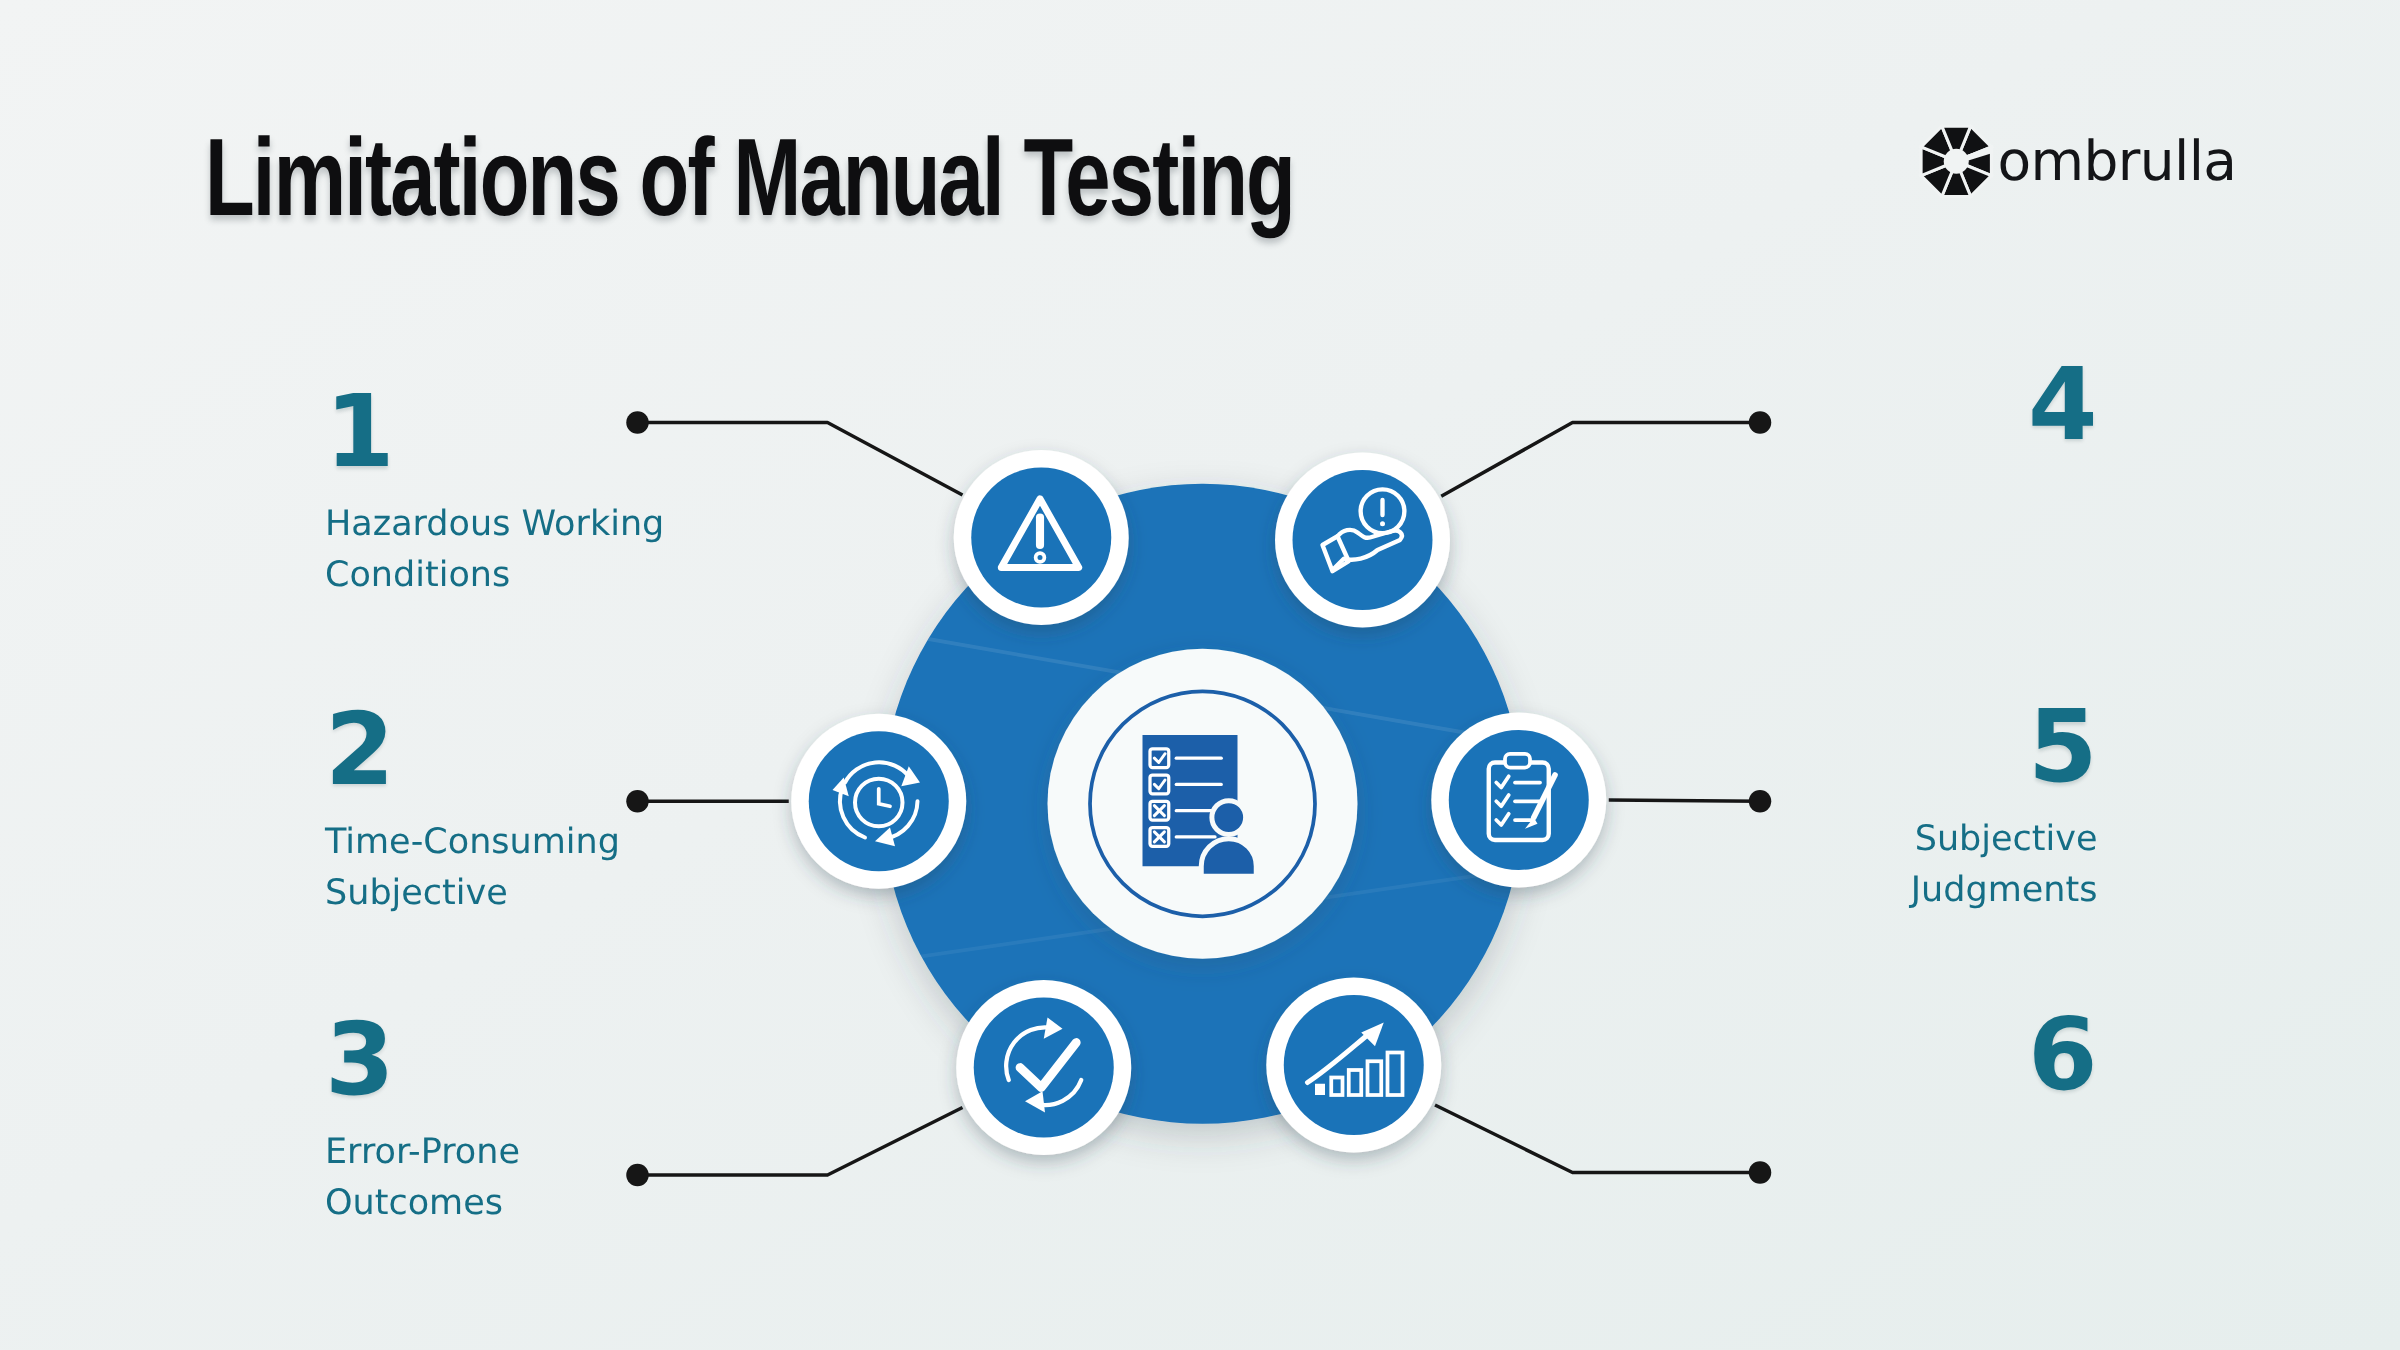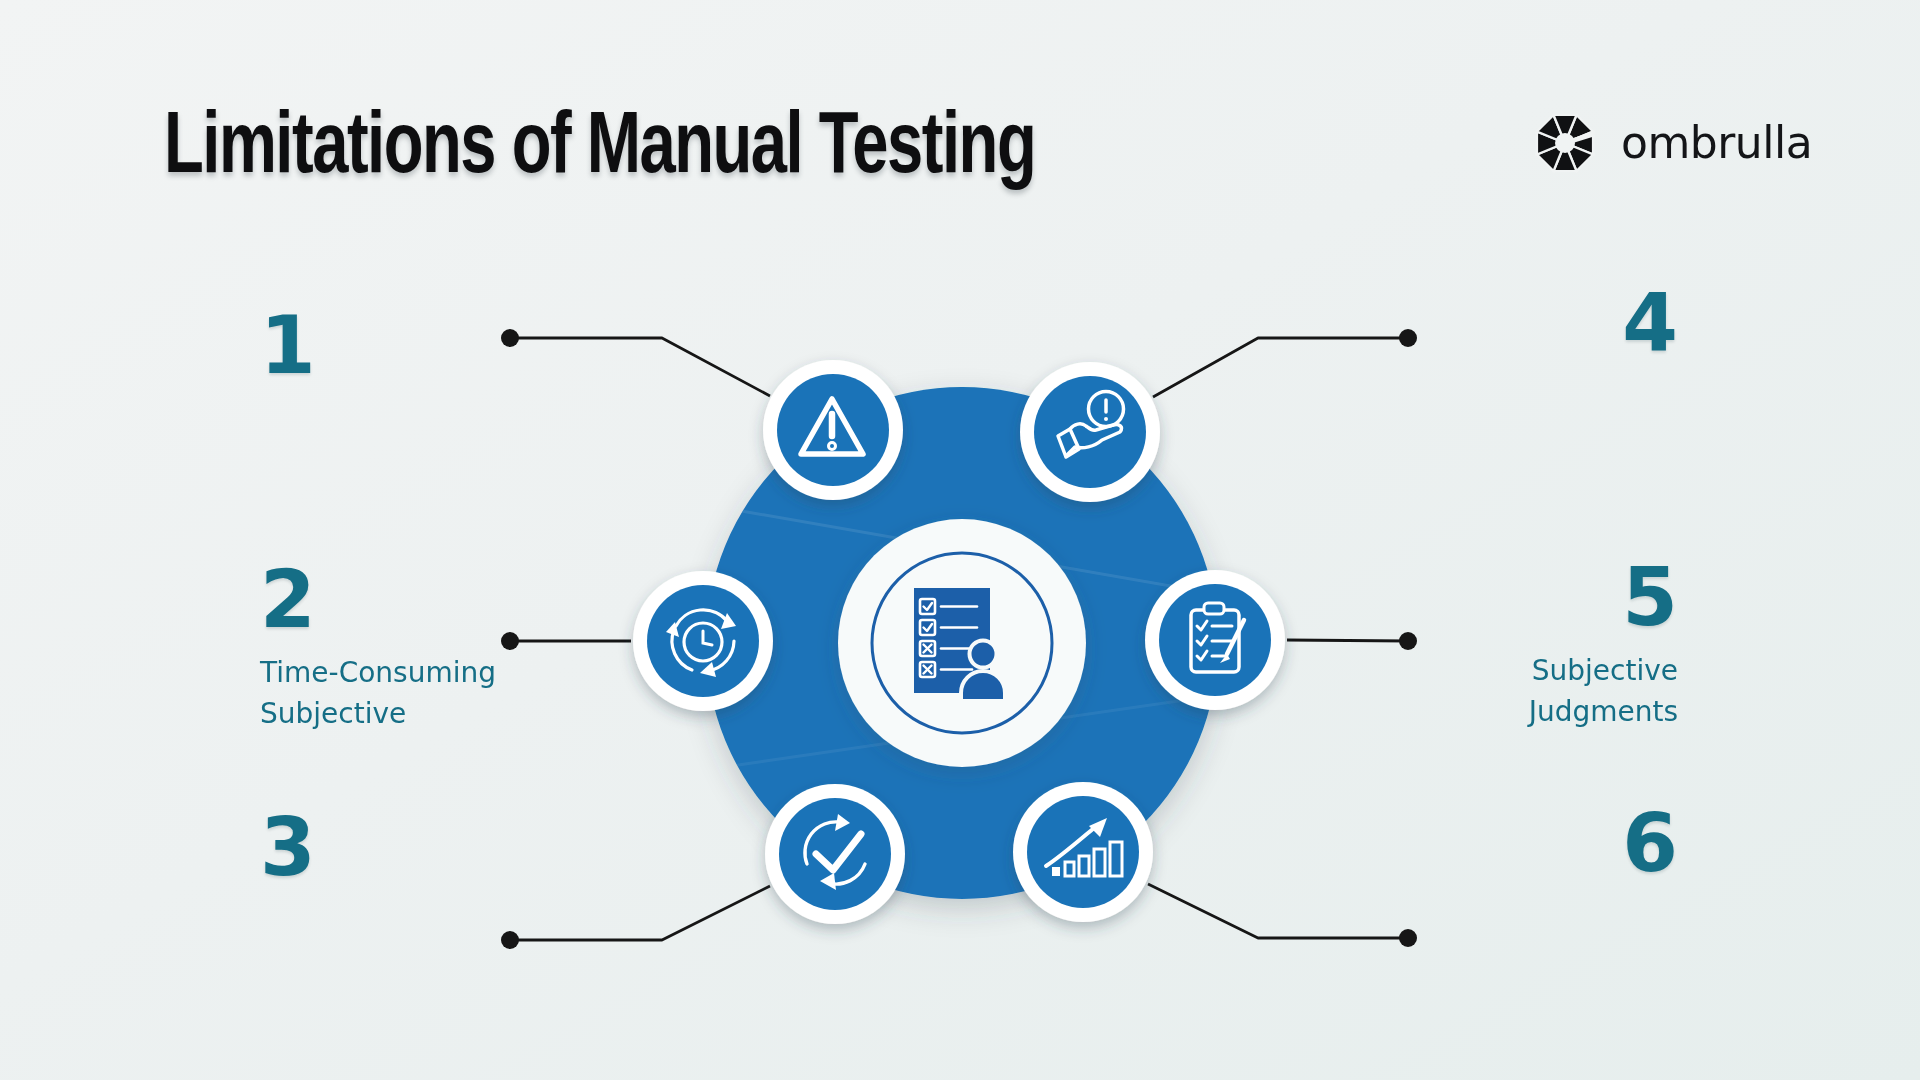--- a/index.html
+++ b/index.html
@@ -11,21 +11,21 @@
   .stage{position:absolute;inset:0;}
 
   
   .title{
     position:absolute;left:164px;top:96px;margin:0;
     font-family:"Liberation Sans",sans-serif;font-weight:700;
     font-size:88px;line-height:1.05;letter-spacing:-2px;color:#0e0e10;
     transform:scaleX(.74);transform-origin:left top;white-space:nowrap;
     text-shadow:0 4px 6px rgba(40,50,60,.25);
   }
-  .brand{position:absolute;left:1532px;top:109px;display:flex;align-items:center;gap:23px;}
+  .brand{position:absolute;left:1532px;top:96px;display:flex;gap:0;}
   .brand svg{display:block;}
   .brand .wordmark{
     font-family:"DejaVu Sans",sans-serif;font-size:44px;font-weight:500;
     color:#141518;letter-spacing:-.5px;line-height:68px;
   }
 
   
   svg.diagram{position:absolute;left:0;top:0;width:1920px;height:1080px;}
 
   
@@ -215,28 +215,32 @@
           <line x1="941" y1="669.5" x2="972" y2="669.5" stroke-width="2.6"></line>
         </g>
         <circle cx="983" cy="654" r="13.5" fill="#1c5fa9" stroke="#f7fafa" stroke-width="4"></circle>
         <path d="M961 701 L961 693 A22 22 0 0 1 1005 693 L1005 701 Z" fill="#1c5fa9" stroke="#f7fafa" stroke-width="4"></path>
       </g>
     </g>
   </svg>
 
   <div class="item left i1">
     <div class="num">1</div>
+    <div class="label">Hazardous Working
+Conditions</div>
   </div>
   <div class="item left i2">
     <div class="num">2</div>
     <div class="label">Time-Consuming
 Subjective</div>
   </div>
   <div class="item left i3">
     <div class="num">3</div>
+    <div class="label">Error-Prone
+Outcomes</div>
   </div>
   <div class="item right i4">
     <div class="num">4</div>
   </div>
   <div class="item right i5">
     <div class="num">5</div>
     <div class="label">Subjective
 Judgments</div>
   </div>
   <div class="item right i6">

